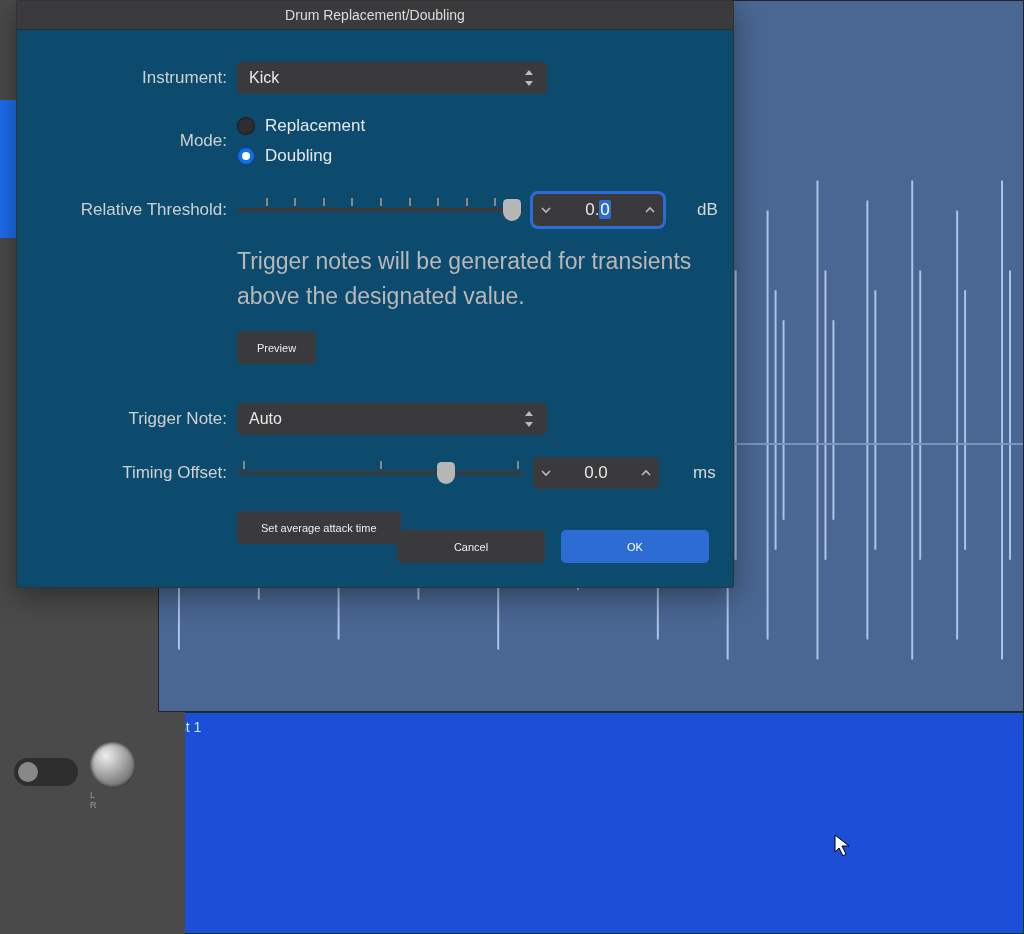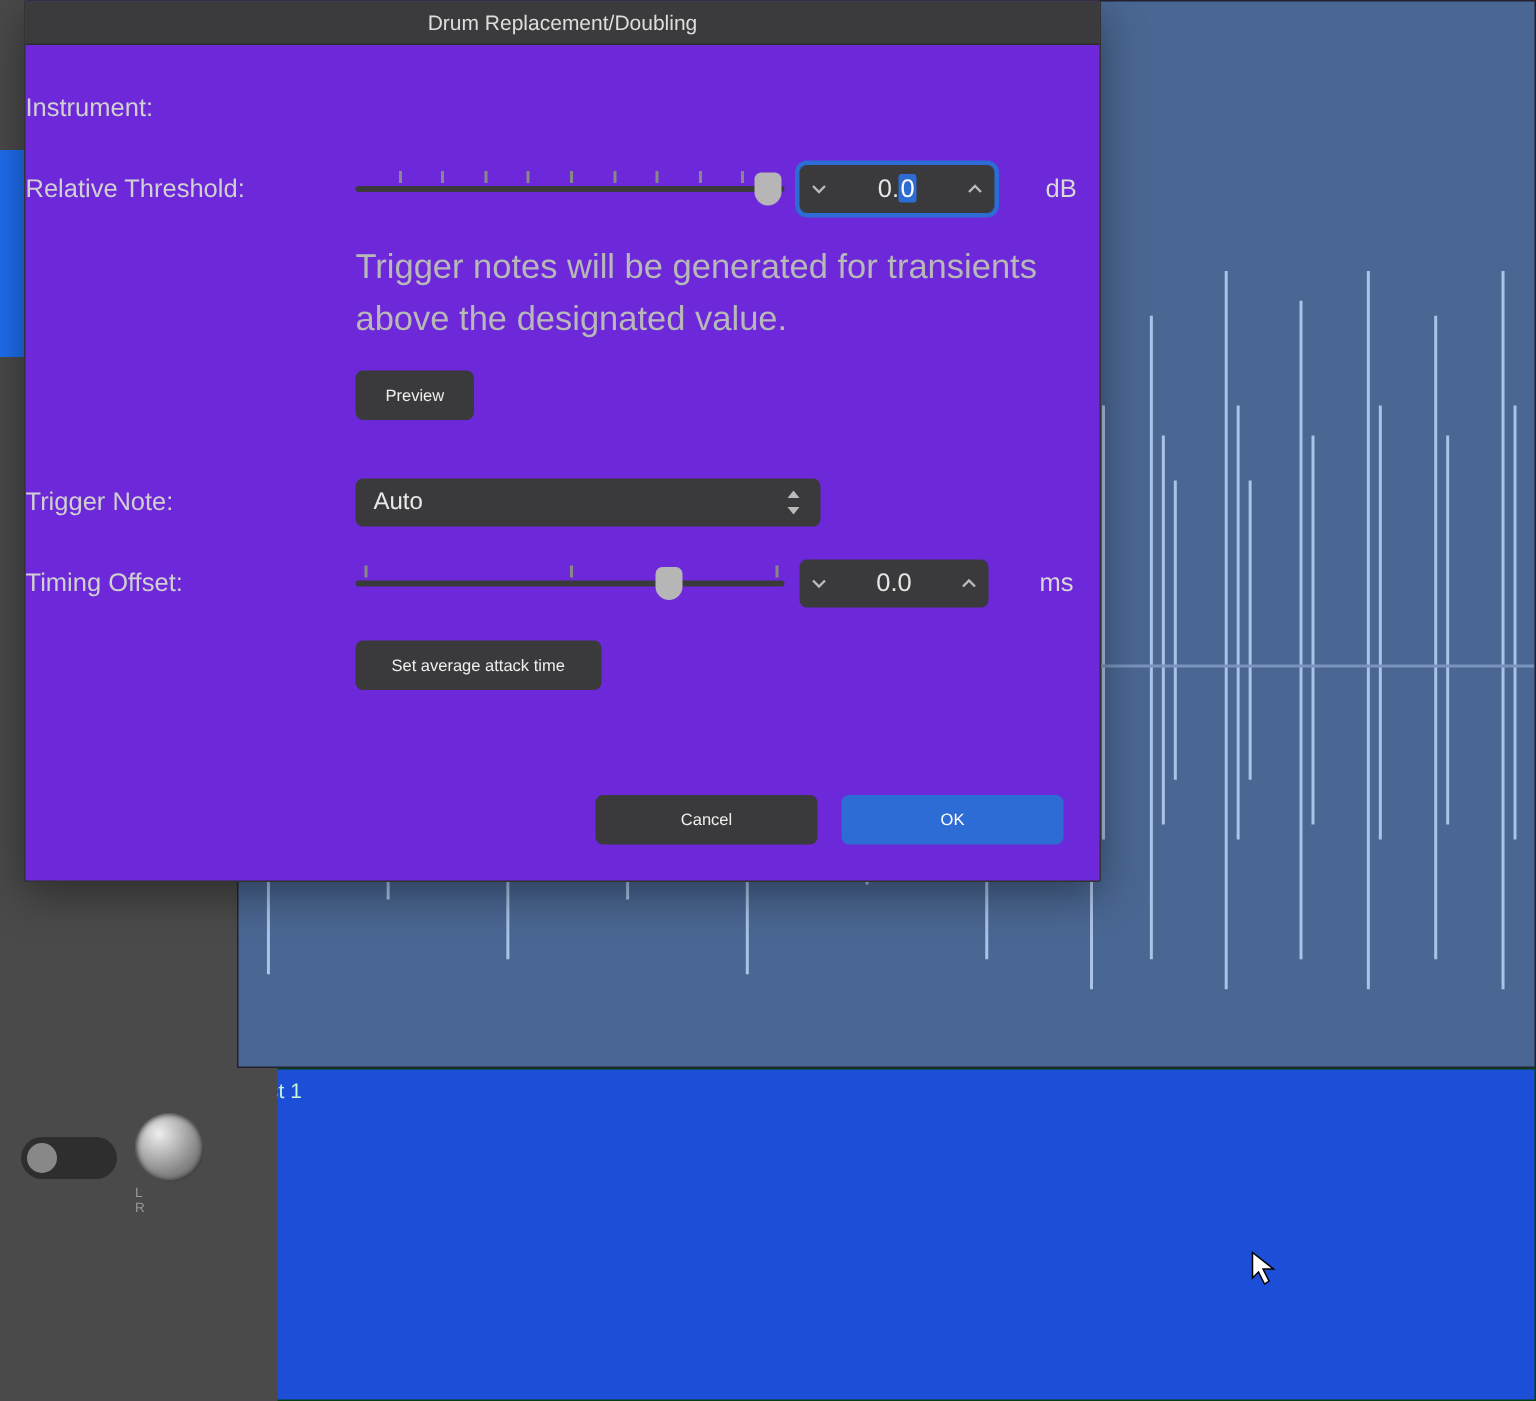--- a/index.html
+++ b/index.html
@@ -126,21 +126,21 @@
     top:0; bottom:0;
   }
 
   
   .dialog {
     position: absolute;
     left: 16px;
     top: 0;
     width: 716px;
     height: 586px;
-    background: #6d28d9;
+    background: #0c4a6e;
     border: 1px solid #333;
     border-radius: 2px;
     box-shadow: 0 8px 30px rgba(0,0,0,.4);
   }
   .titlebar {
     height: 28px;
     line-height: 28px;
     text-align: center;
     font-size: 14px;
     color: #ddd;
@@ -148,21 +148,21 @@
     border-bottom: 1px solid #2b2b2b;
   }
 
   .row {
     display: flex;
     align-items: center;
     margin-top: 22px;
   }
   .label-col {
     width: 210px;
-    text-align: left;
+    text-align: right;
     padding-right: 10px;
     color: #d0d0d0;
     font-size: 17px;
   }
   .field-col {
     flex: 1;
     display: flex;
     align-items: center;
     gap: 10px;
   }
@@ -360,22 +360,45 @@
 
 <svg class="cursor" viewBox="0 0 18 24">
   <path d="M1 1 L1 18 L5 14 L9 22 L12 20 L8 12 L15 12 Z" fill="#fff" stroke="#000" stroke-width="1"></path>
 </svg>
 
 <div class="dialog">
   <div class="titlebar">Drum Replacement/Doubling</div>
 
   <div class="row" style="margin-top:32px">
     <div class="label-col">Instrument:</div>
-  </div>
-
+    <div class="field-col">
+      <div class="dropdown">
+        <span>Kick</span>
+        <svg width="12" height="16" viewBox="0 0 12 16">
+            <path d="M6 0 L10 5 H2 Z M6 16 L2 11 H10 Z" fill="#bbb"></path>
+          </svg>
+      </div>
+    </div>
+  </div>
+
+  <div class="row">
+    <div class="label-col">Mode:</div>
+    <div class="field-col">
+      <div class="radio-stack">
+        <div class="radio-opt">
+          <span class="radio"></span>
+          <span>Replacement</span>
+        </div>
+        <div class="radio-opt">
+          <span class="radio checked"></span>
+          <span>Doubling</span>
+        </div>
+      </div>
+    </div>
+  </div>
 
   <div class="row" style="margin-top:28px">
     <div class="label-col">Relative Threshold:</div>
     <div class="field-col">
       <div class="slider">
         <div class="slider-track"></div>
         <div class="slider-tick" style="left:10%"></div>
         <div class="slider-tick" style="left:20%"></div>
         <div class="slider-tick" style="left:30%"></div>
         <div class="slider-tick" style="left:40%"></div>

